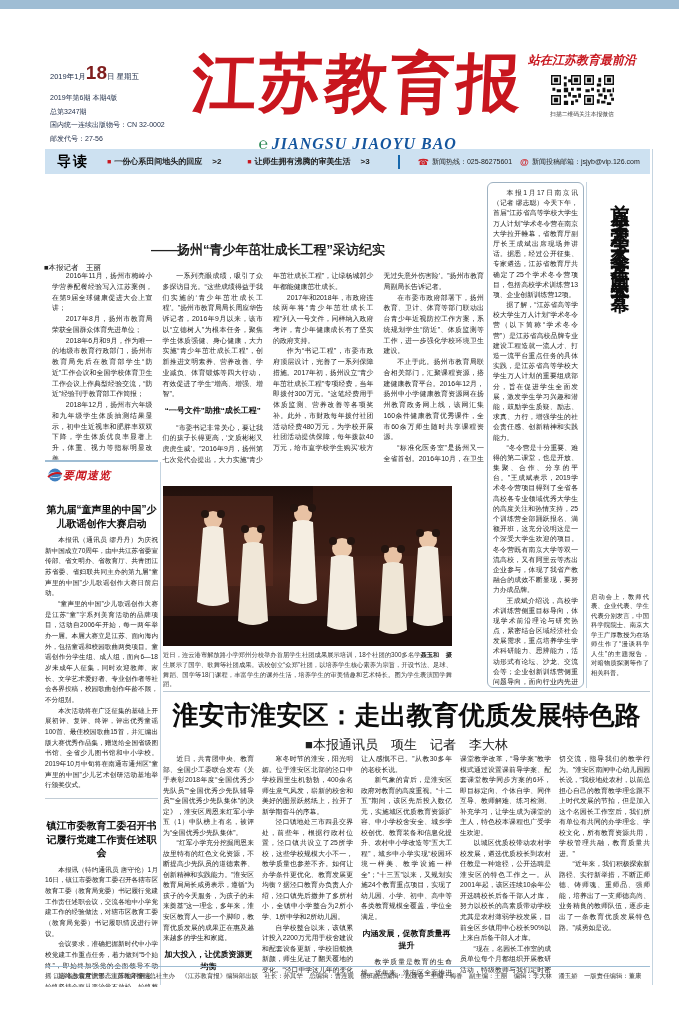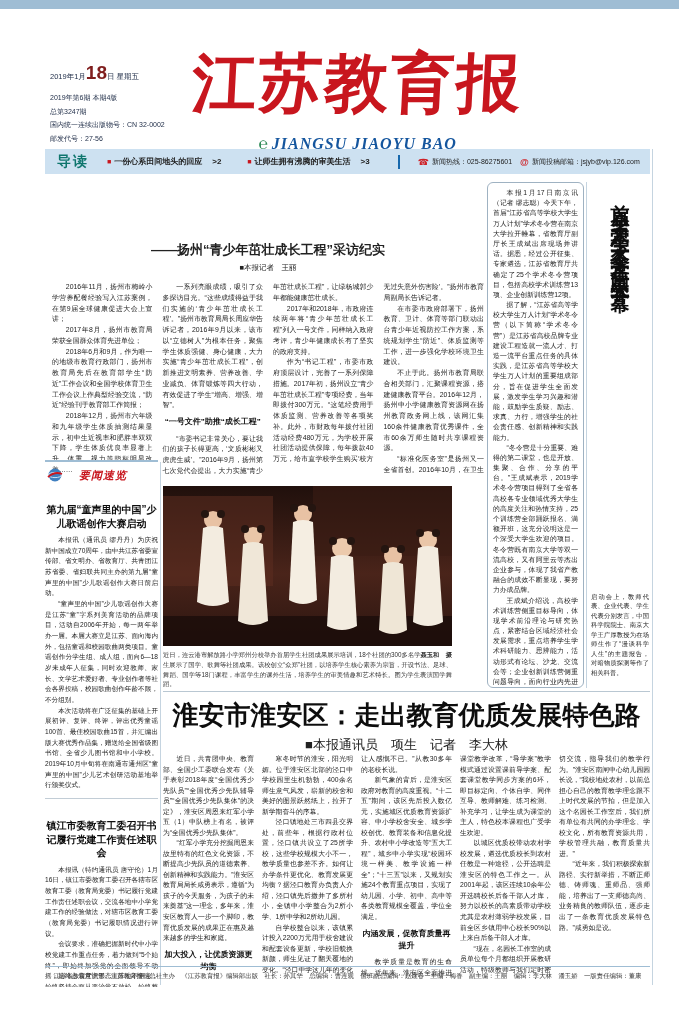--- a/index.html
+++ b/index.html
@@ -19,52 +19,52 @@
       font-family:"Liberation Serif","DejaVu Serif",serif;font-style:italic;font-weight:bold;
       font-size:16px;letter-spacing:1px;margin-top:17px;}
   #masthead-latin .emark{color:#2e8b57;font-style:normal;font-weight:bold;margin-right:3px;}
   #mast-right{top:52px;left:522px;width:120px;text-align:center;}
   #slogan{color:#c8161e;font-weight:bold;font-style:italic;font-size:12px;white-space:nowrap;}
   #qr-row{margin-top:6px;display:flex;justify-content:center;gap:3px;}
   #qr-caption{margin-top:5px;font-size:5.8px;color:#333;}
   
   #daodu{top:149px;left:45px;width:605px;height:25px;background:#cde1f1;
       display:flex;align-items:center;font-size:8px;}
-  #daodu-label{color:#0f766e;font-weight:bold;font-size:14px;margin:0 18px 0 12px;letter-spacing:2px;}
+  #daodu-label{color:#000000;font-weight:bold;font-size:14px;margin:0 18px 0 12px;letter-spacing:2px;}
   .daodu-item{display:flex;align-items:center;margin-right:26px;font-weight:bold;color:#222;}
   .daodu-item .sq{color:#c8161e;margin-right:3px;font-size:7px;}
   .daodu-item .pg{margin-left:10px;font-weight:bold;}
   #daodu-sep{width:2px;height:14px;background:#1668ad;margin:0 10px 0 2px;}
   .daodu-contact{display:flex;align-items:center;color:#222;font-size:7px;}
   .daodu-contact .ic{color:#cf2127;font-weight:bold;margin:0 3px 0 8px;font-size:9px;}
   
   #main-headline{top:193px;left:52px;width:432px;text-align:center;font-weight:900;
       font-size:33px;letter-spacing:1px;color:#0d0d0d;white-space:nowrap;}
   #main-subhead{top:241px;left:52px;width:432px;text-align:center;font-weight:bold;
       font-size:13px;color:#222;}
-  #main-byline{top:263px;left:52px;width:432px;text-align:center;font-size:7.5px;color:#222;}
-  #main-body{top:282px;left:52px;width:432px;height:201px;overflow:hidden;
+  #main-byline{top:263px;left:44px;width:432px;text-align:left;font-size:7.5px;color:#222;}
+  #main-body{top:271px;left:52px;width:432px;height:201px;overflow:hidden;
       column-count:4;column-gap:10px;column-fill:auto;
       font-size:6.9px;line-height:1.56;text-align:justify;color:#222;}
   #main-body p{margin:0;text-indent:2em;}
   #main-body .subhead,#bottom-body .subhead{font-weight:bold;text-align:center;text-indent:0;
       font-size:8px;margin:5px 0;color:#111;}
   
   #right-box{top:182px;left:487px;width:97px;height:506px;border:1px solid #9fb2c2;
       border-radius:6px;padding:5px 5px;box-sizing:border-box;overflow:hidden;
       font-size:6.8px;line-height:1.5;text-align:justify;color:#222;}
   #right-box p{margin:0;text-indent:2em;}
   
   #vert-strip{top:182px;left:591px;width:58px;height:506px;}
   #vert-headline{writing-mode:vertical-rl;height:398px;margin:6px auto 0;
       font-weight:900;font-size:19px;letter-spacing:5px;color:#0d0d0d;}
   #vert-cont{margin-top:6px;font-size:6.3px;line-height:1.5;text-align:justify;color:#222;height:92px;overflow:hidden;}
   
   #sidebar{top:460px;left:45px;width:113px;height:525px;overflow:hidden;border-top:2px solid #9fbdd4;}
-  #sidebar-logo{display:flex;align-items:center;gap:16px;margin:5px 0 7px 2px;}
+  #sidebar-logo{display:flex;align-items:center;gap:0;margin:5px 0 7px 2px;}
   #sidebar-logo .txt{color:#c8161e;font-weight:bold;font-style:italic;font-size:11px;letter-spacing:1px;}
   .sb-title{font-weight:bold;font-size:10px;line-height:1.35;text-align:center;color:#0d0d0d;margin:20px 0 5px;}
   .sb-body{font-size:6.6px;line-height:1.62;text-align:justify;color:#222;}
   .sb-body p{margin:0;text-indent:2em;}
   .sb-divider{border:none;border-top:1px solid #c2cdd6;margin:7px 0;}
   
   #photo{top:486px;left:163px;width:289px;height:160px;}
   #caption{top:650px;left:163px;width:289px;font-size:6.3px;line-height:1.55;
       text-align:justify;color:#333;}
   #caption .credit{font-weight:bold;white-space:nowrap;float:right;}
@@ -103,20 +103,38 @@
     <div>邮发代号：27-56</div>
     <div>网址：www.jsenews.com</div>
     <div>微博：weibo.com/jsjyb</div>
   </div>
 
   <div class="abs" id="masthead-title">江苏教育报</div>
   <div class="abs" id="masthead-latin">
     <span class="emark">℮</span><span>JIANGSU JIAOYU BAO</span>
   </div>
 
+  <div class="abs" id="mast-right">
+    <div id="slogan">站在江苏教育最前沿</div>
+    <div id="qr-row">
+      <svg width="30" height="30" viewBox="0 0 21 21">
+        <rect width="21" height="21" fill="#fff"></rect>
+        <path fill="#111" d="M0 0h7v7H0zM14 0h7v7h-7zM0 14h7v7H0z"></path>
+        <path fill="#fff" d="M1 1h5v5H1zM15 1h5v5h-5zM1 15h5v5H1z"></path>
+        <path fill="#111" d="M2 2h3v3H2zM16 2h3v3h-3zM2 16h3v3H2zM9 1h2v2H9zM12 3h2v2h-2zM9 5h2v3H9zM1 9h2v2H1zM4 10h3v2H4zM9 9h3v3H9zM14 9h2v2h-2zM18 9h3v2h-3zM9 14h2v2H9zM12 12h2v3h-2zM15 14h3v2h-3zM19 13h2v3h-2zM9 18h3v3H9zM14 18h2v3h-2zM17 17h2v2h-2z"></path>
+      </svg>
+      <svg width="30" height="30" viewBox="0 0 21 21">
+        <rect width="21" height="21" fill="#fff"></rect>
+        <path fill="#111" d="M0 0h7v7H0zM14 0h7v7h-7zM0 14h7v7H0z"></path>
+        <path fill="#fff" d="M1 1h5v5H1zM15 1h5v5h-5zM1 15h5v5H1z"></path>
+        <path fill="#111" d="M2 2h3v3H2zM16 2h3v3h-3zM2 16h3v3H2zM10 2h2v3h-2zM9 6h3v2H9zM1 10h3v2H1zM5 9h2v2H5zM9 10h2v2H9zM13 9h2v3h-2zM16 10h3v2h-3zM20 9h1v3h-1zM10 13h3v2h-3zM14 14h2v3h-2zM18 13h2v2h-2zM9 17h2v3H9zM12 18h3v2h-3zM16 19h3v2h-3zM19 16h2v2h-2z"></path>
+      </svg>
+    </div>
+    <div id="qr-caption">扫描二维码关注本报微信</div>
+  </div>
 
   <div class="abs" id="daodu">
     <span id="daodu-label">导读</span>
     <span class="daodu-item">
       <span class="sq">■</span>
       <span>一份心系田间地头的回应</span>
       <span class="pg">&gt;2</span>
     </span>
     <span class="daodu-item">
       <span class="sq">■</span>

